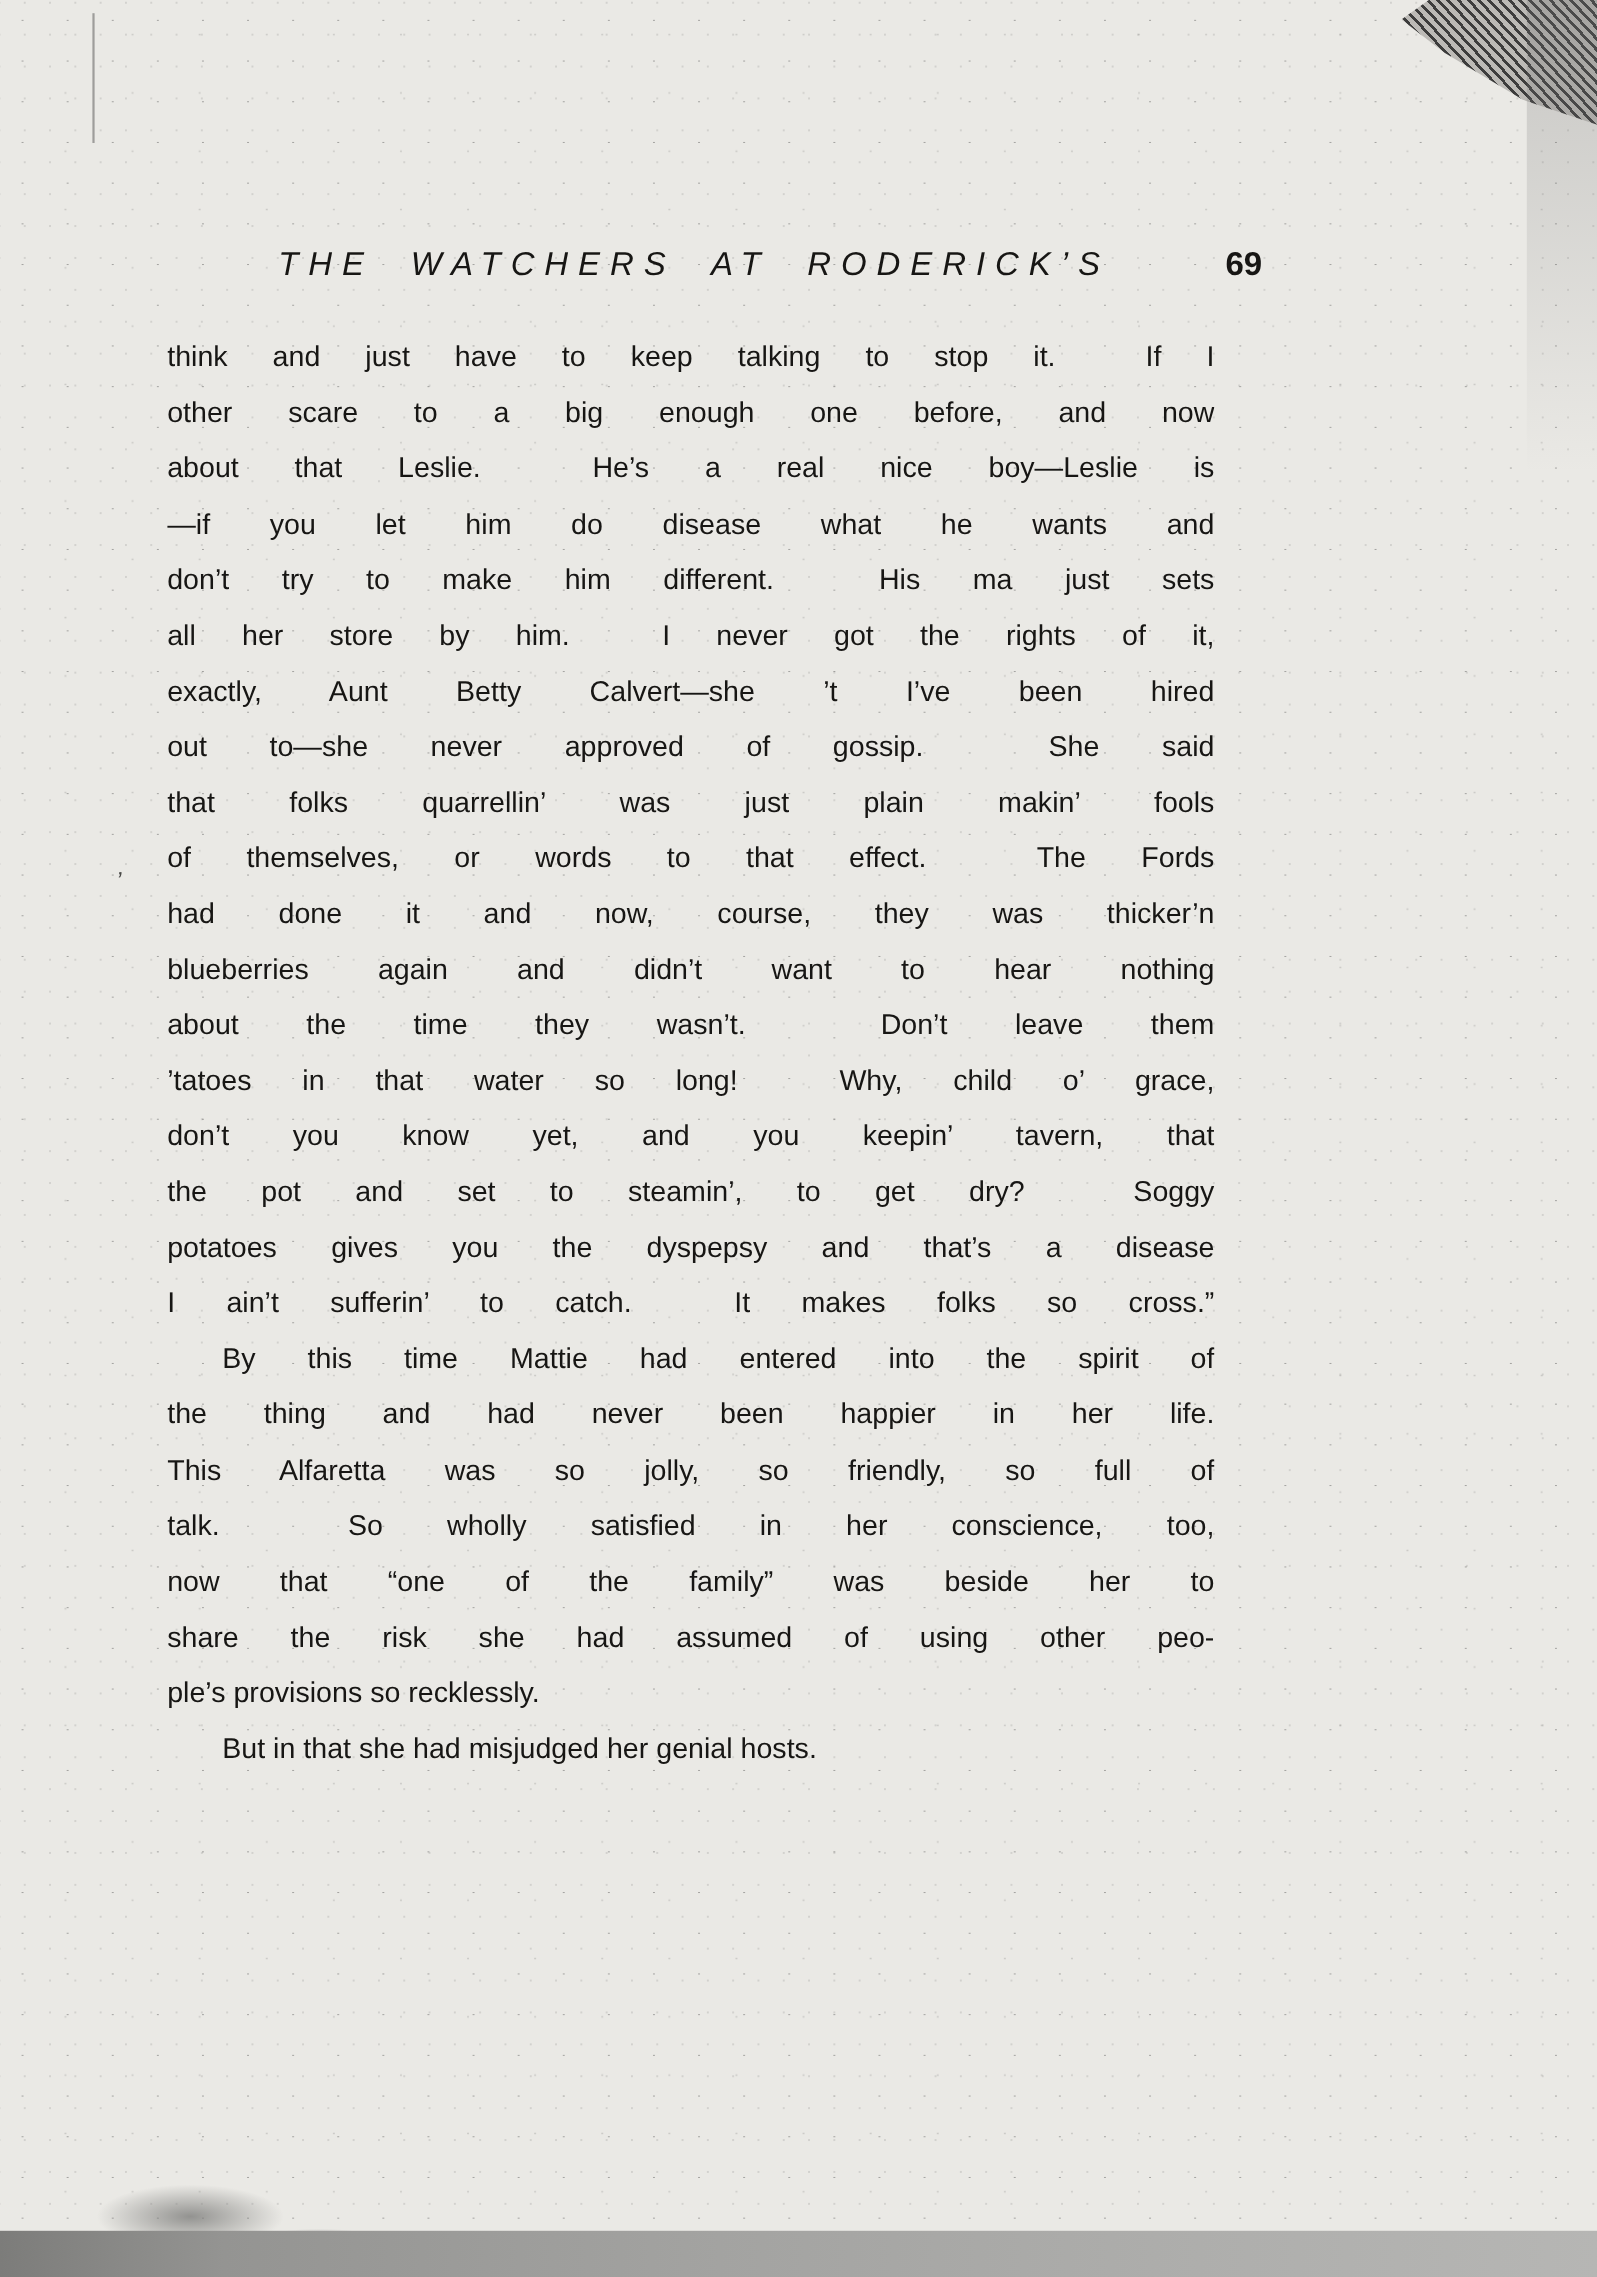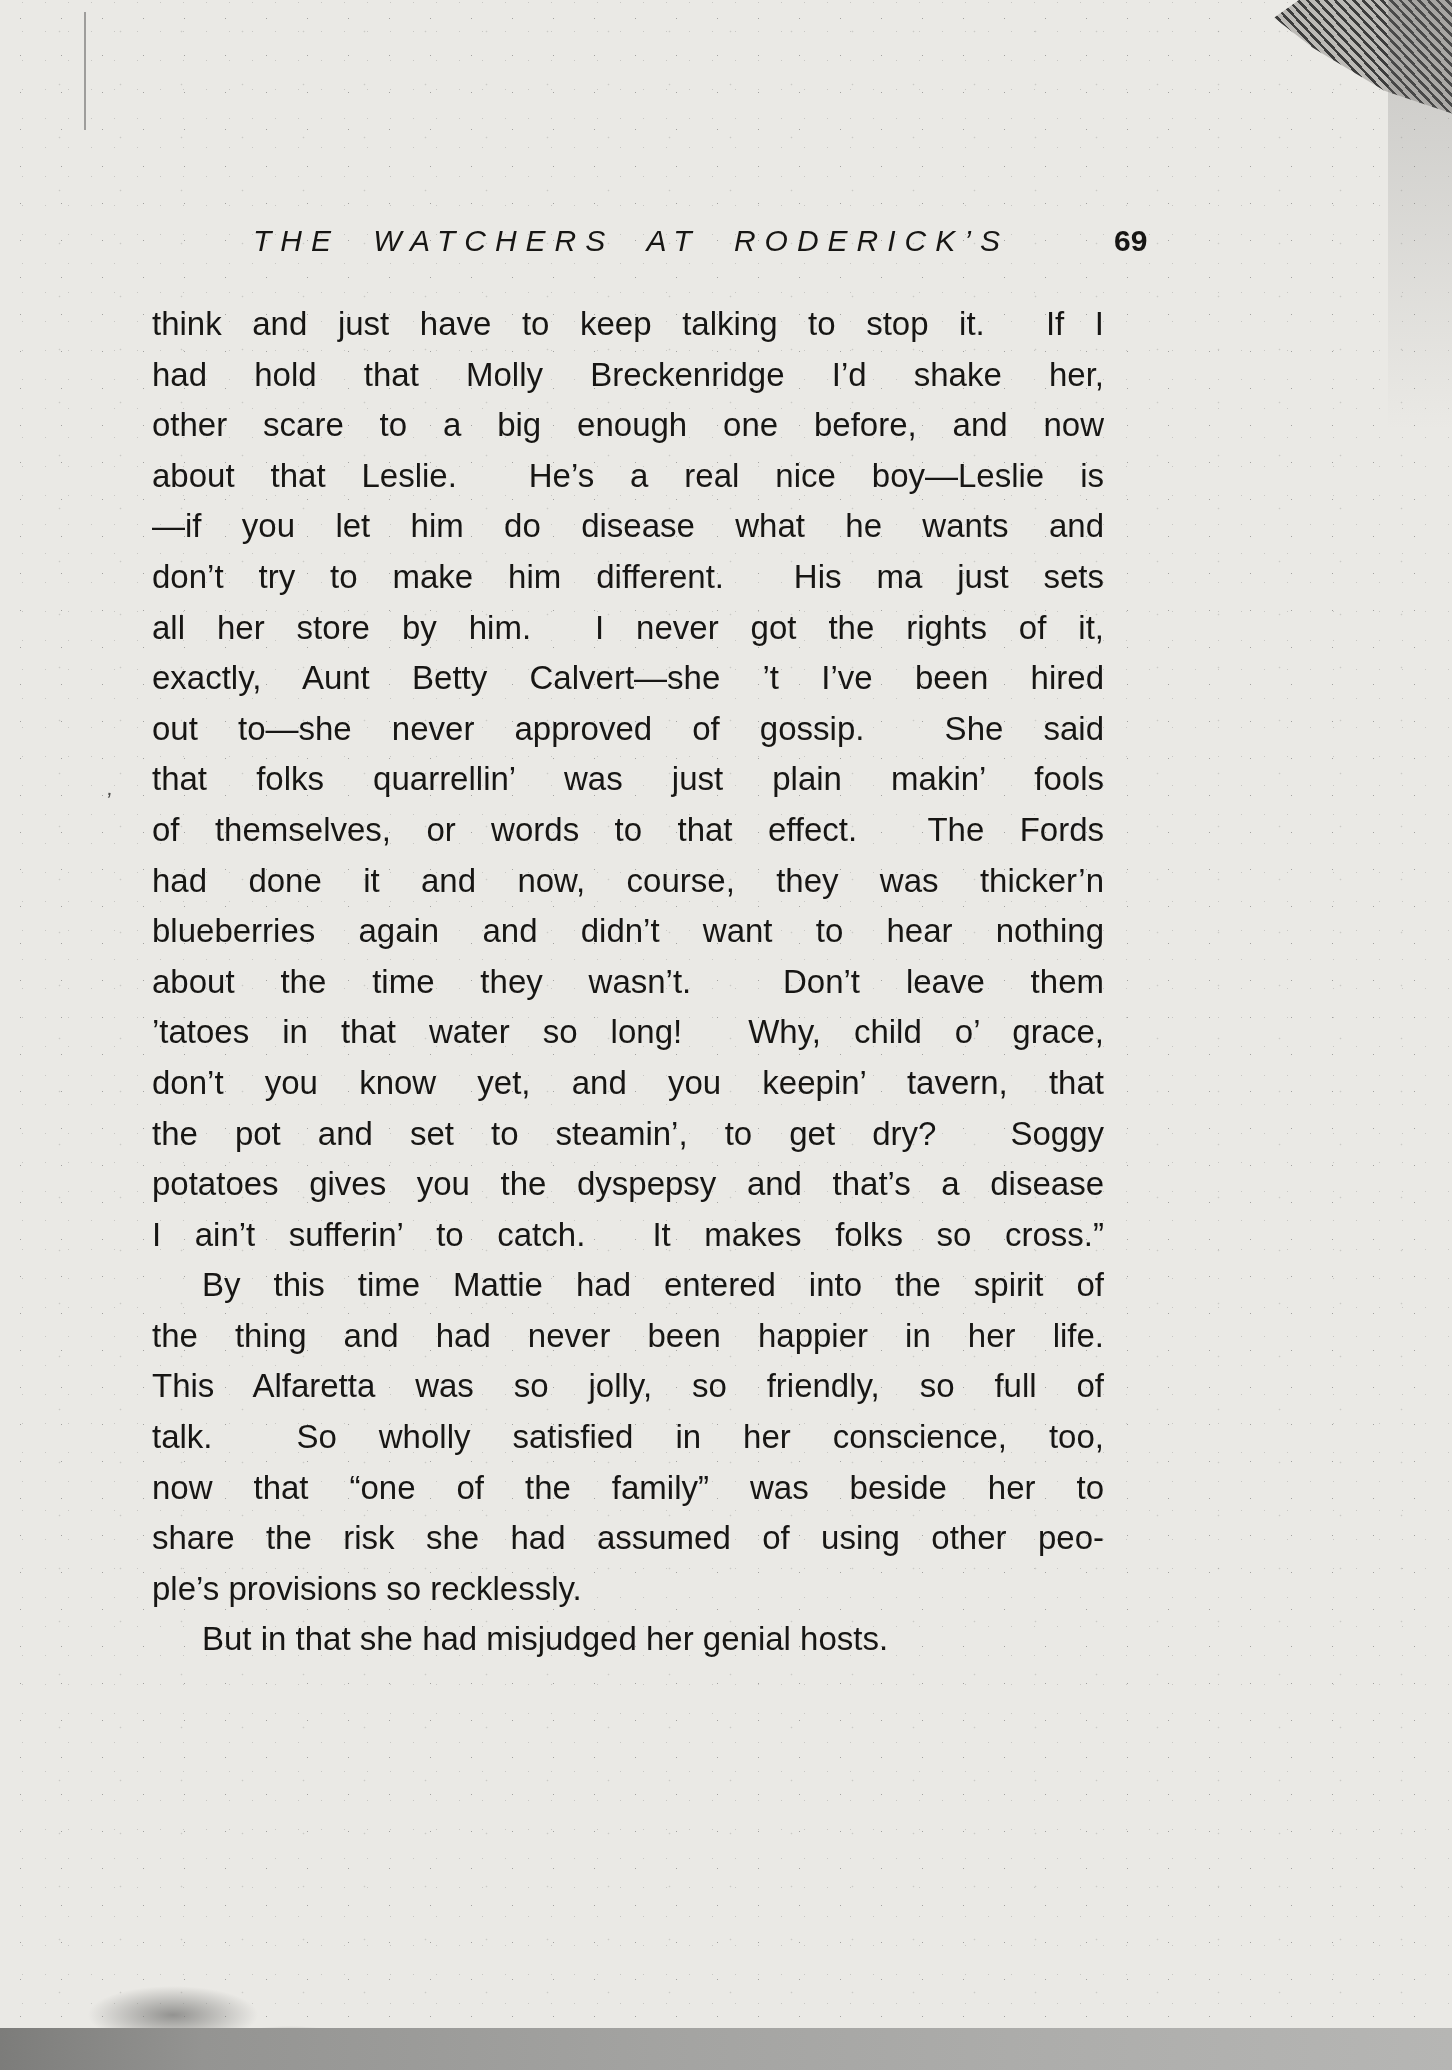--- a/index.html
+++ b/index.html
@@ -45,21 +45,21 @@
   }
   .body-block {
     position: absolute;
     left: 152px;
     top: 299px;
     width: 952px;
   }
   .line {
     height: 50.6px;
     line-height: 50.6px;
-    font-size: 33px;
+    font-size: 26px;
     text-align: justify;
     text-align-last: justify;
     white-space: normal;
     overflow: hidden;
   }
   .line.flush { text-align-last: left; }
   .line.indent { text-indent: 50px; }
   
   .corner-artifact {
     position: absolute;
@@ -129,21 +129,20 @@
   <div class="corner-artifact"></div>
   <div class="right-edge-shade"></div>
   <div class="left-edge-line"></div>
 
   <div class="hdr-title">THE WATCHERS AT RODERICK’S</div>
 
   <div class="hdr-num">69</div>
 
   <div class="body-block">
       <div class="line">think and just have to keep talking to stop it.&nbsp; If I</div>
-      <div class="line">had hold that Molly Breckenridge I’d shake her,</div>
       <div class="line">other scare to a big enough one before, and now</div>
       <div class="line">about that Leslie.&nbsp; He’s a real nice boy—Leslie is</div>
       <div class="line">—if you let him do disease what he wants and</div>
       <div class="line">don’t try to make him different.&nbsp; His ma just sets</div>
       <div class="line">all her store by him.&nbsp; I never got the rights of it,</div>
       <div class="line">exactly, Aunt Betty Calvert—she ’t I’ve been hired</div>
       <div class="line">out to—she never approved of gossip.&nbsp; She said</div>
       <div class="line">that folks quarrellin’ was just plain makin’ fools</div>
       <div class="line">of themselves, or words to that effect.&nbsp; The Fords</div>
       <div class="line">had done it and now, course, they was thicker’n</div>

